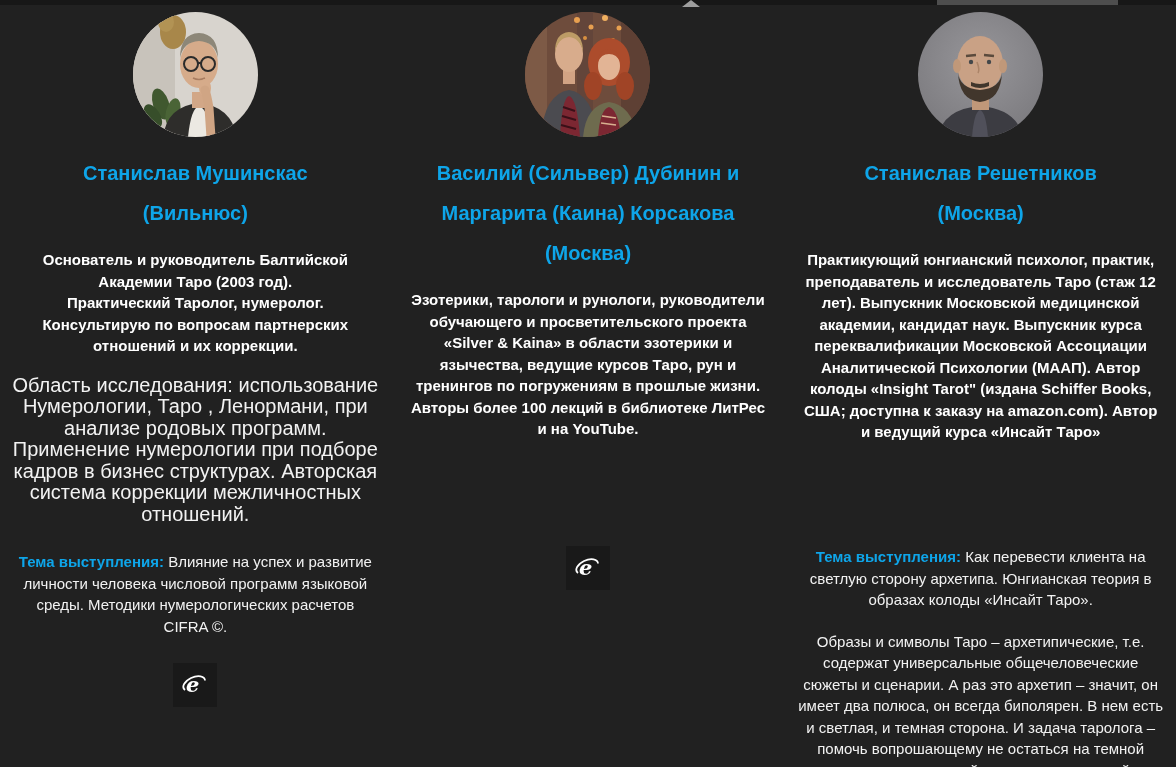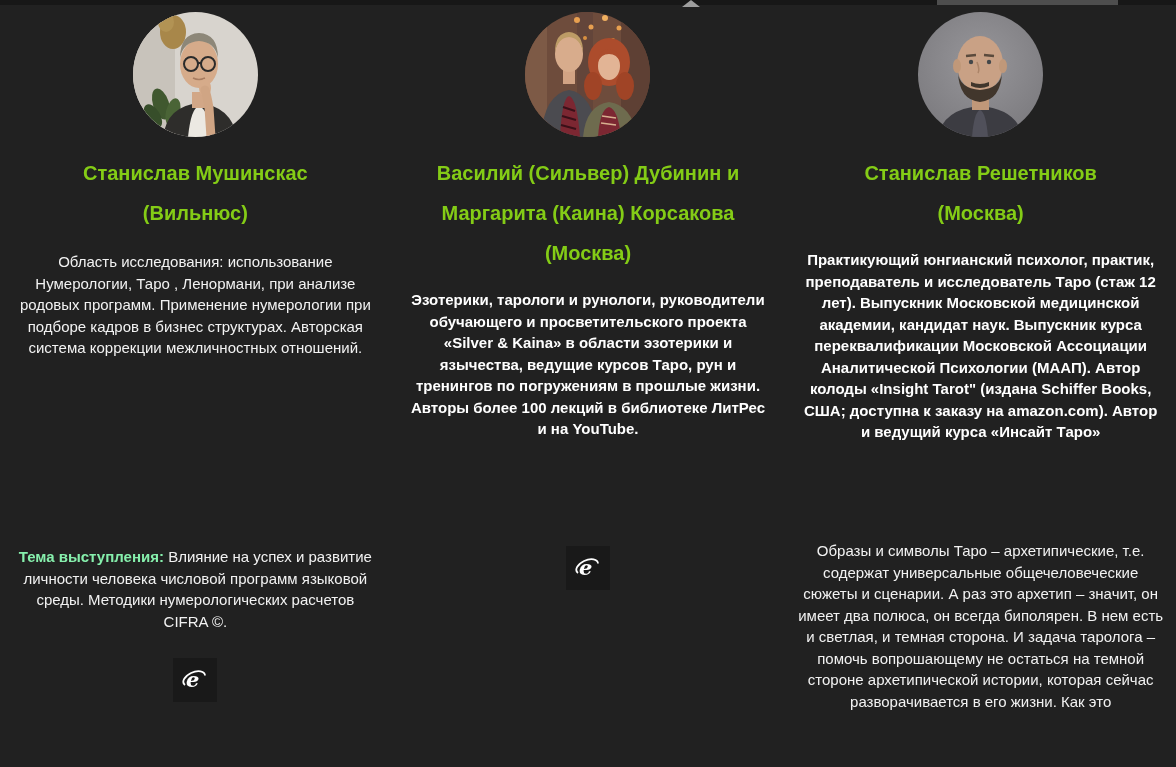--- a/index.html
+++ b/index.html
@@ -30,33 +30,33 @@
   .avatar {
     width:125px; height:125px; border-radius:50%;
     overflow:hidden; margin:0 auto; display:block;
   }
   .avatar svg { display:block; }
 
   .details { min-height:367px; }
 
   .name {
     margin:16px 0 0; font-size:20px; font-weight:700;
-    line-height:40px; color:#84cc16; white-space:pre-line;
+    line-height:40px; color:#0ea5e9; white-space:pre-line;
   }
   .bio-bold {
     margin:16px 0 0; font-size:15px; font-weight:700;
     line-height:21.5px; color:#ffffff; white-space:pre-line;
   }
   .bio {
-    margin:18px 0 17px; font-size:15px; line-height:21.5px; color:#f2f2f2;
+    margin:18px 0 17px; font-size:20px; line-height:21.5px; color:#f2f2f2;
   }
   .topic {
     margin:26px 0 0; font-size:15px; line-height:21.5px; color:#f2f2f2;
   }
-  .topic b { color:#86efac; }
+  .topic b { color:#0ea5e9; }
   .extra {
     margin:20px 0 0; font-size:15px; line-height:21.5px; color:#f2f2f2;
   }
   .link-btn {
     margin:26px auto 0; width:44px; height:44px;
     background:#191919; border:none; cursor:pointer;
     display:flex; align-items:center; justify-content:center; padding:0;
   }
 </style>
 </head>
@@ -87,20 +87,23 @@
         <circle cx="75" cy="52" r="7" fill="none" stroke="#2b2b2b" stroke-width="2"></circle>
         <line x1="65" y1="51" x2="68" y2="51" stroke="#2b2b2b" stroke-width="2"></line>
         <path d="M60 66 Q66 69 72 66" stroke="#a87c60" stroke-width="1.5" fill="none"></path>
         <ellipse cx="72" cy="76" rx="6" ry="9" fill="#d6ab8a"></ellipse>
         <path d="M78 125 L76 96 Q74 84 72 78" stroke="#d0a584" stroke-width="9" fill="none" stroke-linecap="round"></path>
       </svg>
     </span>
     <div class="details">
       <h3 class="name">Станислав Мушинскас
 (Вильнюс)</h3>
+      <p class="bio-bold">Основатель и руководитель Балтийской Академии Таро (2003 год).
+Практический Таролог, нумеролог.
+Консультирую по вопросам партнерских отношений и их коррекции.</p>
       <p class="bio">Область исследования: использование Нумерологии, Таро , Ленормани, при анализе родовых программ. Применение нумерологии при подборе кадров в бизнес структурах. Авторская система коррекции межличностных отношений.</p>
     </div>
     <p class="topic"><b>Тема выступления:</b> <span>Влияние на успех и развитие личности человека числовой программ языковой среды. Методики нумерологических расчетов CIFRA ©.</span></p>
     <button class="link-btn">
       <svg width="28" height="28" viewBox="0 0 28 28">
         <text x="5" y="21" font-family="DejaVu Serif, serif" font-style="italic" font-weight="bold" font-size="21" fill="#ffffff">e</text>
         <path d="M4 19 A 11.5 6.5 -24 1 1 24 9.5" fill="none" stroke="#ffffff" stroke-width="1.8"></path>
       </svg>
     </button>
   </div>
@@ -170,16 +173,17 @@
         <circle cx="53" cy="50" r="2.2" fill="#43474a"></circle>
         <circle cx="71" cy="50" r="2.2" fill="#43474a"></circle>
         <path d="M59 50 Q62 58 60 61" stroke="#ab8468" stroke-width="1.6" fill="none"></path>
       </svg>
     </span>
     <div class="details">
       <h3 class="name">Станислав Решетников
 (Москва)</h3>
       <p class="bio-bold">Практикующий юнгианский психолог, практик, преподаватель и исследователь Таро (стаж 12 лет). Выпускник Московской медицинской академии, кандидат наук. Выпускник курса переквалификации Московской Ассоциации Аналитической Психологии (МААП). Автор колоды «Insight Tarot" (издана Schiffer Books, США; доступна к заказу на amazon.com). Автор и ведущий курса «Инсайт Таро»</p>
     </div>
+    <p class="topic"><b>Тема выступления:</b> <span>Как перевести клиента на светлую сторону архетипа. Юнгианская теория в образах колоды «Инсайт Таро».</span></p>
     <p class="extra">Образы и символы Таро – архетипические, т.е. содержат универсальные общечеловеческие сюжеты и сценарии. А раз это архетип – значит, он имеет два полюса, он всегда биполярен. В нем есть и светлая, и темная сторона. И задача таролога – помочь вопрошающему не остаться на темной стороне архетипической истории, которая сейчас разворачивается в его жизни. Как это</p>
   </div>
 
 </div>
 
 </body></html>

